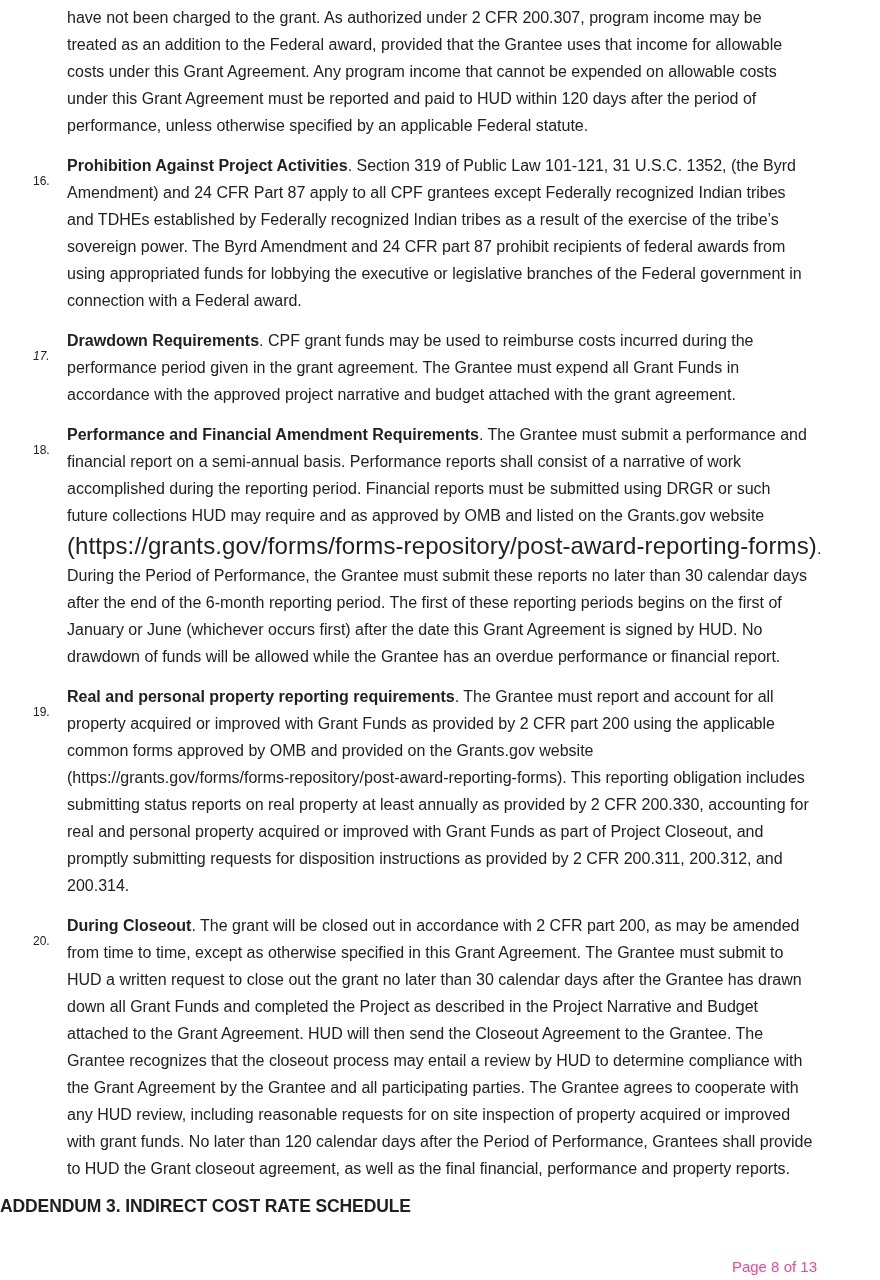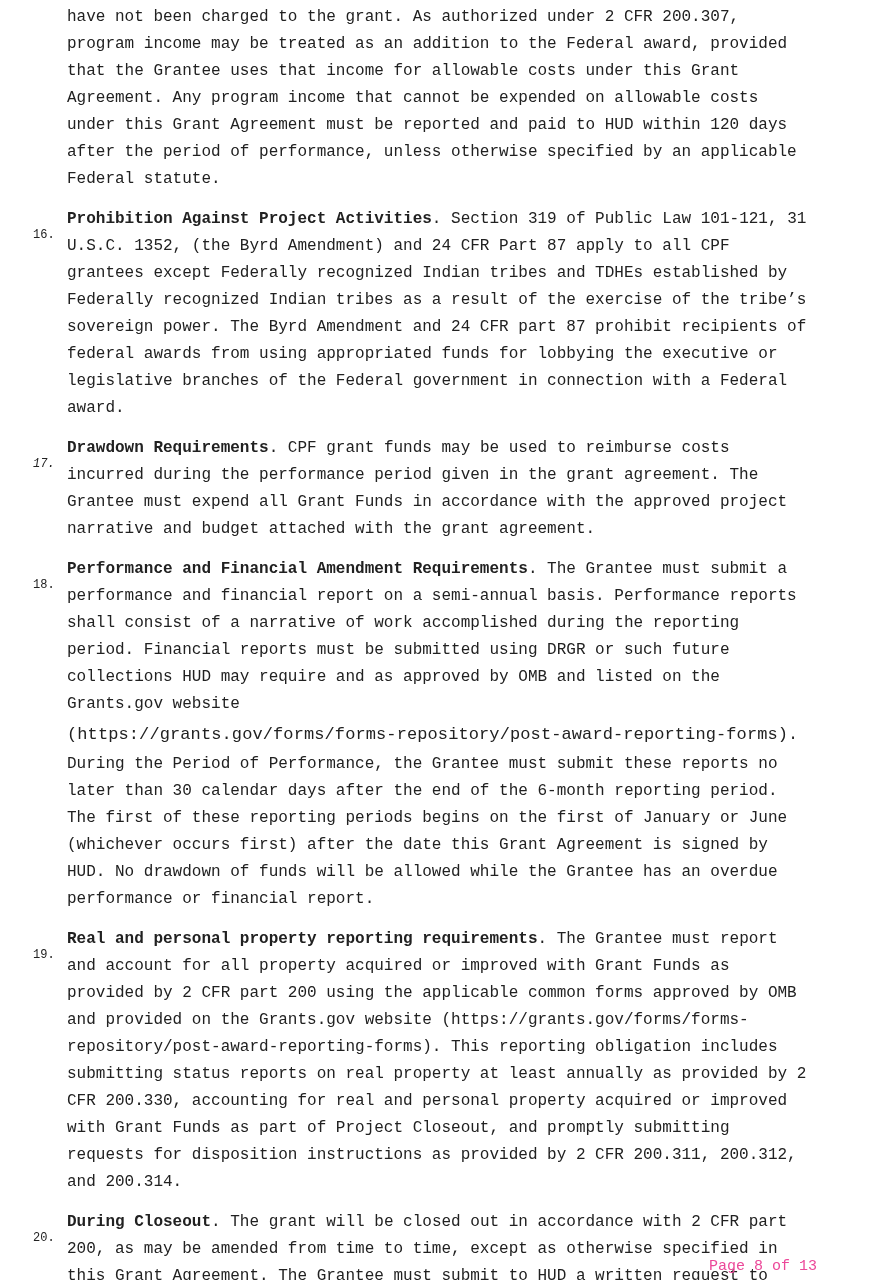--- a/index.html
+++ b/index.html
@@ -3,21 +3,21 @@
 <meta charset="utf-8">
 <style>
   * { margin: 0; padding: 0; box-sizing: border-box; }
   html, body { background: #ffffff; }
   .page {
     position: relative;
     width: 820px;
     height: 1280px;
     background: #ffffff;
     overflow: hidden;
-    font-family: Liberation Mono, monospace;
+    font-family: Liberation Sans, sans-serif;
     color: #212121;
   }
   .content {
     padding: 4px 5px 0 67px;
   }
   .para {
     font-size: 16px;
     line-height: 27px;
     text-align: left;
   }
@@ -29,21 +29,21 @@
   .num {
     position: absolute;
     left: -34px;
     top: 16px;
     font-size: 12px;
     line-height: 27px;
   }
   .num.italic { font-style: italic; }
   .bold { font-weight: 700; }
   .url-text {
-    font-size: 17px;
+    font-size: 24px;
     line-height: 33px;
     white-space: nowrap;
     letter-spacing: 0.1px;
     text-align: right;
   }
   .addendum {
     margin-left: -67px;
     font-size: 17.5px;
     font-weight: 700;
     letter-spacing: -0.1px;

